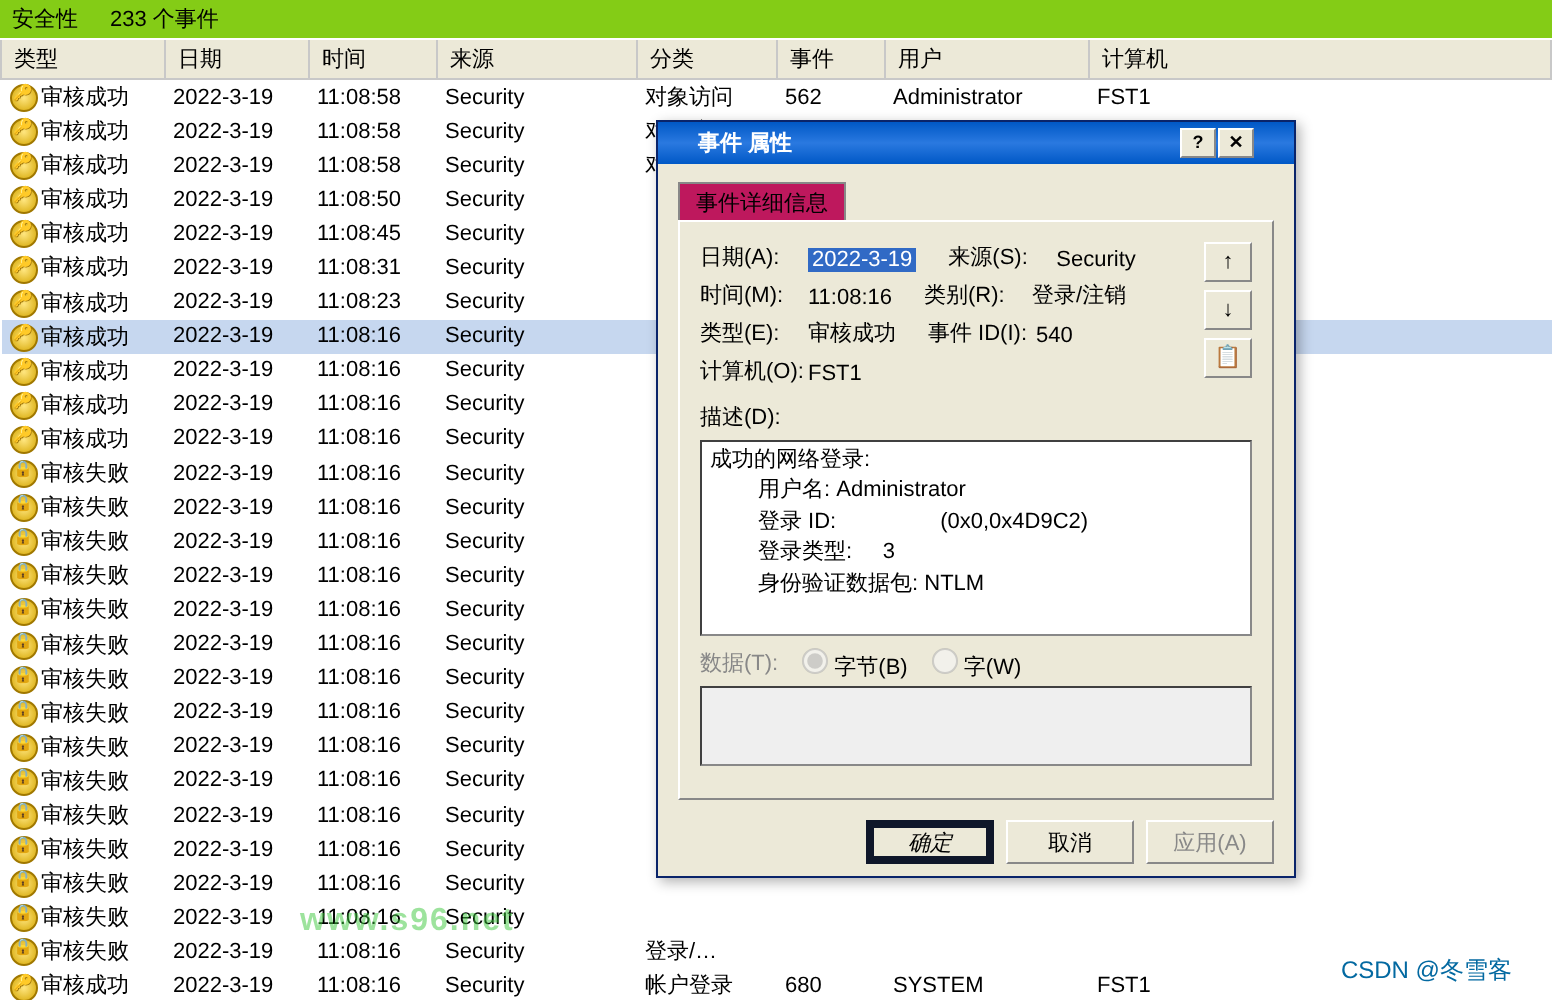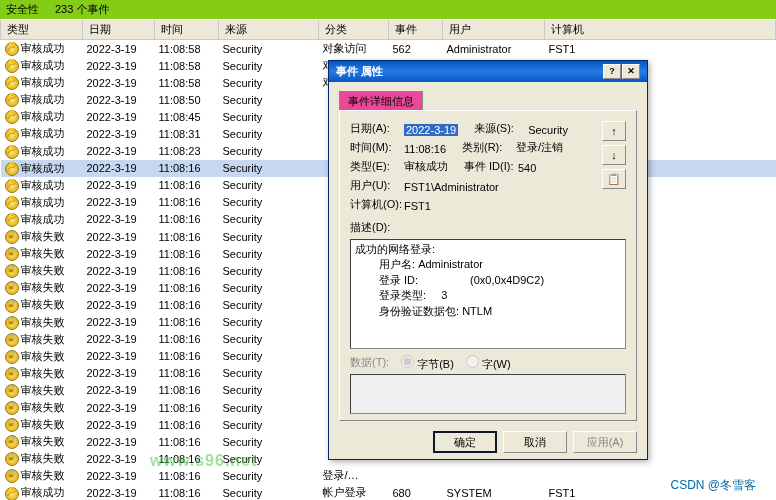--- a/index.html
+++ b/index.html
@@ -10,39 +10,39 @@
 table.event-list { border-collapse: collapse; width: 100%; table-layout: fixed; }
 table.event-list th { background: #ece9d8; border: 1px solid #c8c8c8; border-top: none; padding: 2px 6px; text-align: left; font-weight: normal; position: sticky; top: 0; }
 table.event-list td { padding: 1px 4px; white-space: nowrap; }
 table.event-list tr.selected td { background: #c6d7ef; }
 .ico { display: inline-block; width: 14px; height: 14px; vertical-align: middle; margin-right: 2px; }
 .ico-success { background: radial-gradient(circle,#ffe680,#d4a500); border-radius: 50%; border: 1px solid #a07800; position: relative; }
 .ico-success::after { content: "🔑"; font-size: 8px; position: absolute; left: 1px; top: -1px; }
 .ico-fail { background: radial-gradient(circle,#ffe680,#d4a500); border-radius: 50%; border: 1px solid #a07800; position: relative; }
 .ico-fail::after { content: "🔒"; font-size: 8px; position: absolute; left: 1px; top: -1px; }
 .dialog { position: absolute; left: 328px; top: 60px; width: 320px; background: #ece9d8; border: 1px solid #0a246a; box-shadow: 2px 2px 6px rgba(0,0,0,0.3); }
-.dlg-title { background: linear-gradient(to bottom,#0058c6,#2a79e0,#0058c6); color: #fff; padding: 3px 7px; display: flex; align-items: center; justify-content: space-between; font-weight: bold; }
+.dlg-title { background: linear-gradient(to bottom,#0058c6,#2a79e0,#0058c6); color: #fff; padding: 3px 20px; display: flex; align-items: center; justify-content: space-between; font-weight: bold; }
 .dlg-title-btns { display: flex; gap: 1px; }
 .winbtn { width: 18px; height: 15px; background: #ece9d8; border: 1px solid #fff; border-right-color: #888; border-bottom-color: #888; font-size: 9px; text-align: center; line-height: 13px; color: #000; cursor: pointer; }
 .dlg-body { padding: 8px 10px 6px; position: relative; }
-.tab { display: inline-block; padding: 2px 8px; background: #ec4899; border: 1px solid #888; border-bottom: none; position: relative; top: 1px; }
+.tab { display: inline-block; padding: 2px 8px; background: #be185d; border: 1px solid #888; border-bottom: none; position: relative; top: 1px; }
 .tab-panel { border: 1px solid #888; border-top-color: #fff; border-left-color: #fff; padding: 10px 10px 6px 10px; background: #ece9d8; min-height: 290px; position: relative; }
 .field-row { margin-bottom: 4px; display: flex; align-items: flex-end; }
 .fld-label { min-width: 54px; }
 .fld-label2 { min-width: 54px; margin-left: 16px; }
 .fld-val { }
 .fld-val.hl { background: #316ac5; color: #fff; padding: 0 2px; }
 .navbtns { position: absolute; right: 10px; top: 10px; display: flex; flex-direction: column; gap: 4px; }
 .sqbtn { width: 24px; height: 20px; background: #ece9d8; border: 1px solid #fff; border-right-color: #888; border-bottom-color: #888; text-align: center; line-height: 18px; cursor: pointer; }
-.desc-box { border: 1px solid #888; border-top-color: #404040; border-left-color: #404040; background: #fff; height: 110px; padding: 2px 4px; margin-top: 4px; overflow: auto; line-height: 1.4; }
+.desc-box { border: 1px solid #888; border-top-color: #404040; border-left-color: #404040; background: #fff; height: 98px; padding: 2px 4px; margin-top: 4px; overflow: auto; line-height: 1.4; }
 .data-row { margin-top: 6px; display: flex; align-items: flex-start; gap: 10px; }
 .data-box { border: 1px solid #888; border-top-color: #404040; border-left-color: #404040; background: #efefef; height: 40px; margin-top: 2px; }
 .dlg-buttons { display: flex; justify-content: flex-end; gap: 6px; margin-top: 10px; }
 .pushbtn { width: 64px; height: 22px; background: #ece9d8; border: 1px solid #888; border-top-color: #fff; border-left-color: #fff; cursor: pointer; }
-.pushbtn.default { border: 2px solid #0f172a; }
+.pushbtn.default { border: 4px solid #0f172a; font-style: italic; }
 .pushbtn.disabled { color: #888; }
 .radio { margin-left: 2px; }
 .watermark { position: absolute; left: 150px; bottom: 30px; font-size: 16px; font-weight: bold; color: rgba(60,200,60,0.5); letter-spacing: 1px; pointer-events: none; }
 .watermark2 { position: absolute; right: 20px; bottom: 6px; font-size: 12px; color: #0369a1; pointer-events: none; }
 </style>
 </head>
 <body>
 
 <div class="title-bar">
   <span>安全性</span>
@@ -376,24 +376,20 @@
           <span class="fld-label2">类别(R):</span>
           <span class="fld-val">登录/注销</span>
         </div>
       <div class="field-row">
           <span class="fld-label">类型(E):</span>
           <span class="fld-val">审核成功</span>
           <span class="fld-label2">事件 ID(I):</span>
           <span class="fld-val">540</span>
         </div>
       <div class="field-row">
-          <span class="fld-label">用户(U):</span>
-          <span class="fld-val">FST1\Administrator</span>
-        </div>
-      <div class="field-row">
           <span class="fld-label">计算机(O):</span>
           <span class="fld-val">FST1</span>
         </div>
       <div style="margin-top:8px">描述(D):</div>
       <div class="desc-box">
         <div>成功的网络登录:</div>
         <div style="padding-left:24px">
           <div><span>用户名:</span> <span>Administrator</span></div>
           <div><span>登录 ID:</span>&nbsp;&nbsp;&nbsp;&nbsp;&nbsp;&nbsp;&nbsp;&nbsp;&nbsp;&nbsp;&nbsp;&nbsp;&nbsp;&nbsp;&nbsp;&nbsp;&nbsp;<span>(0x0,0x4D9C2)</span></div>
           <div><span>登录类型:</span>&nbsp;&nbsp;&nbsp;&nbsp;&nbsp;<span>3</span></div>

